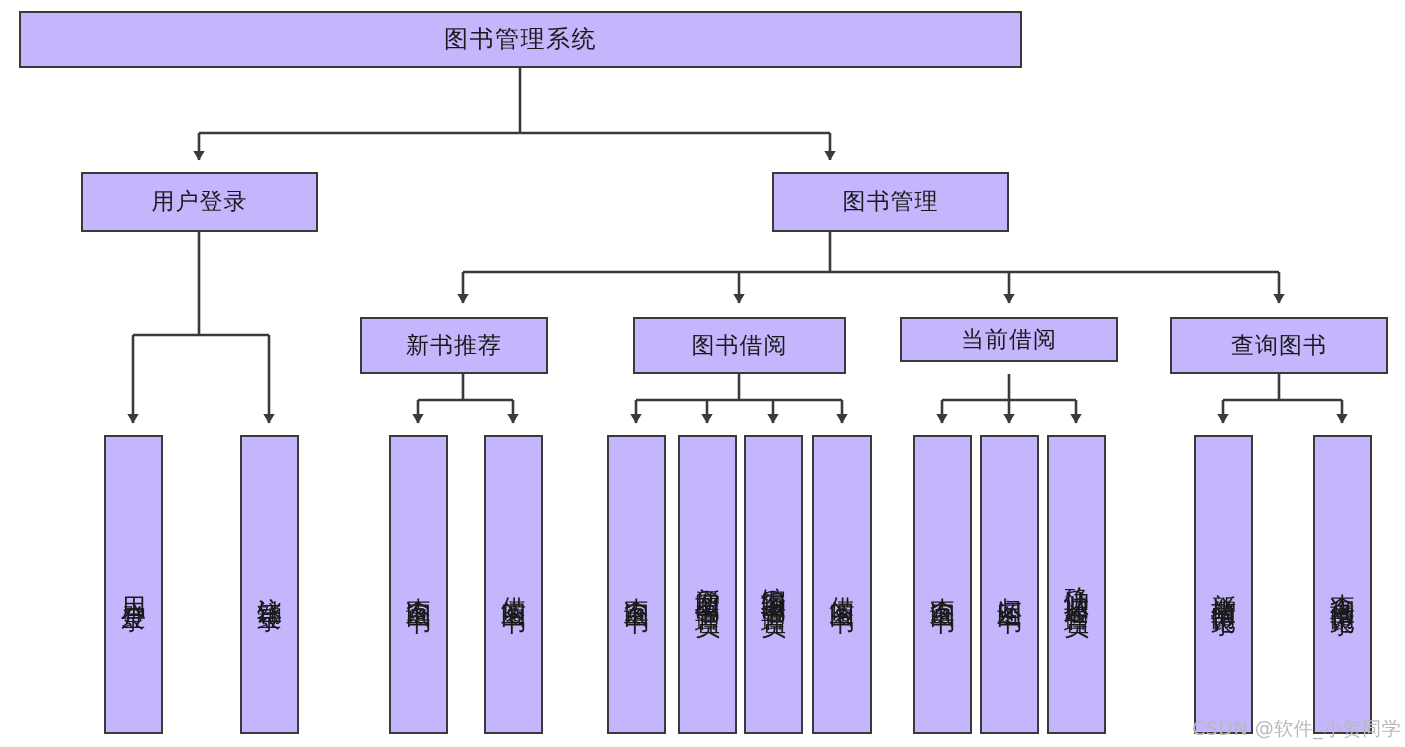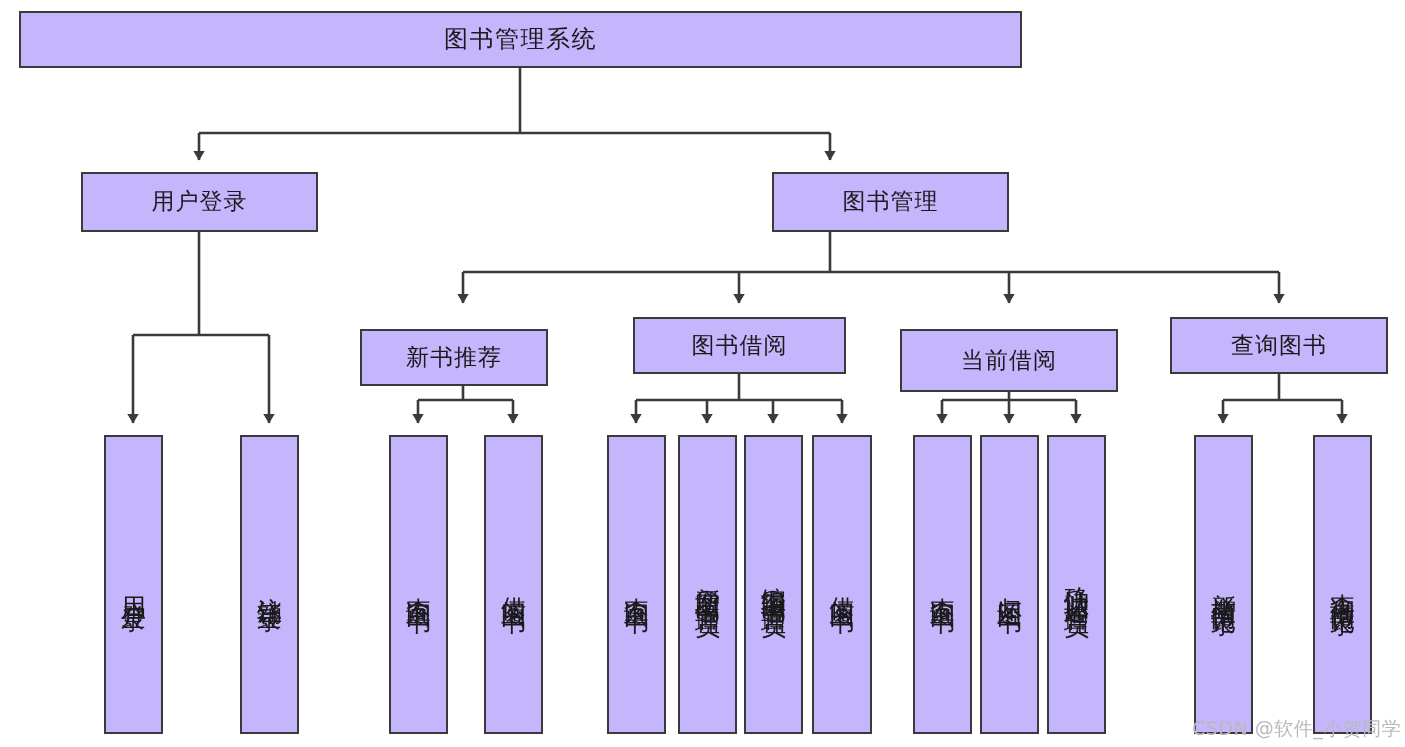--- a/index.html
+++ b/index.html
@@ -133,27 +133,27 @@
     <span class="node-label">图书管理系统</span>
   </div>
 
   <div class="node horiz" style="left:81px; top:172px; width:237px; height:60px;">
     <span class="node-label">用户登录</span>
   </div>
   <div class="node horiz" style="left:736px; top:172px; width:237px; height:60px;margin-left:36px;">
     <span class="node-label">图书管理</span>
   </div>
 
-  <div class="node horiz" style="left:360px; top:329px; width:188px; height:57px;">
+  <div class="node horiz" style="left:360px; top:317px; width:188px; height:57px;">
     <span class="node-label">新书推荐</span>
   </div>
   <div class="node horiz" style="left:633px; top:317px; width:213px; height:57px;align-items:center;">
     <span class="node-label">图书借阅</span>
   </div>
-  <div class="node horiz" style="left:900px; top:317px; width:218px; height:63px;margin-top:12px;">
+  <div class="node horiz" style="left:900px; top:317px; width:218px; height:45px;">
     <span class="node-label">当前借阅</span>
   </div>
   <div class="node horiz" style="left:1170px; top:317px; width:218px; height:57px;">
     <span class="node-label">查询图书</span>
   </div>
 
   <div class="node vert" style="left:104px; top:435px; width:59px; height:299px;">
     <span class="node-label">用户登录</span>
   </div>
   <div class="node vert" style="left:240px; top:435px; width:59px; height:299px;">

